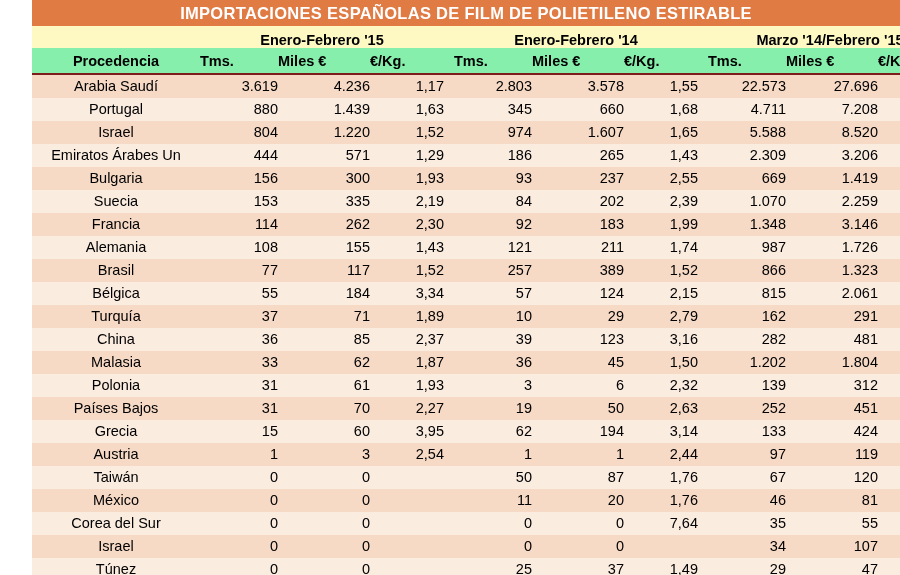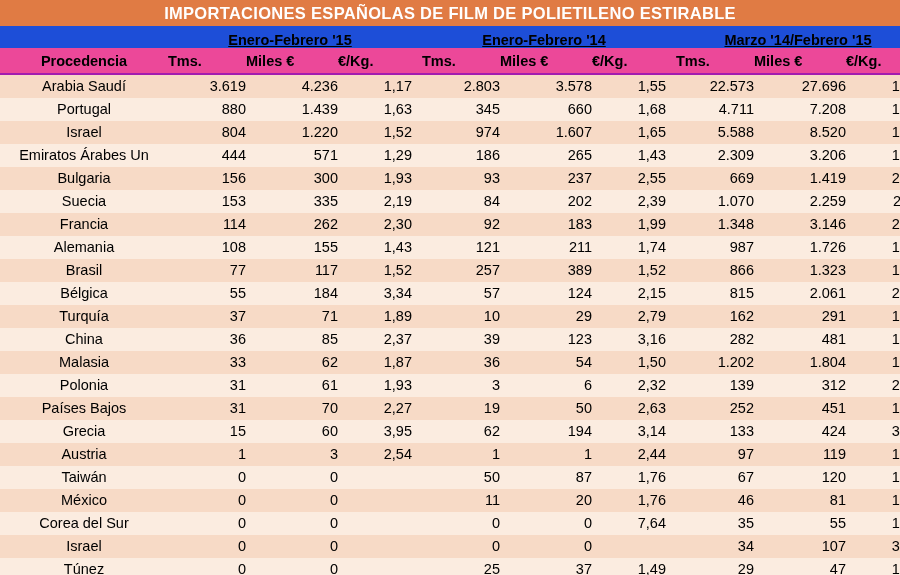--- a/index.html
+++ b/index.html
@@ -12,20 +12,21 @@
     background: #ffffff;
     font-family: "Liberation Sans", sans-serif;
     overflow: hidden;
   }
   .doc {
     width: 900px;
     height: 459px;
     background: #ffffff;
     box-sizing: border-box;
     position: relative;
+    padding-left: 32px;
   }
   .title-bar {
     background: #e07b44;
     color: #ffffff;
     text-align: center;
     font-weight: bold;
     font-size: 16.5px;
     letter-spacing: 0.3px;
     padding: 5px 0 6px 0;
     height: 26px;
@@ -36,39 +37,38 @@
     width: 900px;
     border-collapse: collapse;
     table-layout: fixed;
   }
   table.grid td, table.grid th {
     font-size: 14.5px;
     padding: 0;
     box-sizing: border-box;
   }
   .group-row th {
-    background: #1d4ed8;
+    background: #fef9c3;
     color: #000000;
     font-weight: bold;
     font-size: 14.5px;
     height: 22px;
     vertical-align: bottom;
     padding-bottom: 1px;
-    text-decoration: underline;
   }
   .group-label {
     text-align: center;
   }
   .hdr-row th {
-    background: #ec4899;
+    background: #86efac;
     color: #000000;
     font-weight: bold;
     height: 26px;
     vertical-align: middle;
-    border-bottom: 2px solid #a21caf;
+    border-bottom: 2px solid #7f1d1d;
   }
   .hdr-proc { text-align: center; }
   .hdr-num { text-align: left; }
   tbody tr.odd td { background: #f7dac6; }
   tbody tr.even td { background: #fbece0; }
   tbody td {
     height: 23px;
     line-height: 23px;
     vertical-align: middle;
     color: #000000;
@@ -302,21 +302,21 @@
           <td class="num">481</td>
           <td class="num">1,70</td>
         </tr>
         <tr class="odd">
           <td class="name">Malasia</td>
           <td class="num">33</td>
           <td class="num">62</td>
           <td class="num">1,87</td>
           <td></td>
           <td class="num">36</td>
-          <td class="num">54</td>
+          <td class="num">45</td>
           <td class="num">1,50</td>
           <td></td>
           <td class="num">1.202</td>
           <td class="num">1.804</td>
           <td class="num">1,50</td>
         </tr>
         <tr class="even">
           <td class="name">Polonia</td>
           <td class="num">31</td>
           <td class="num">61</td>

